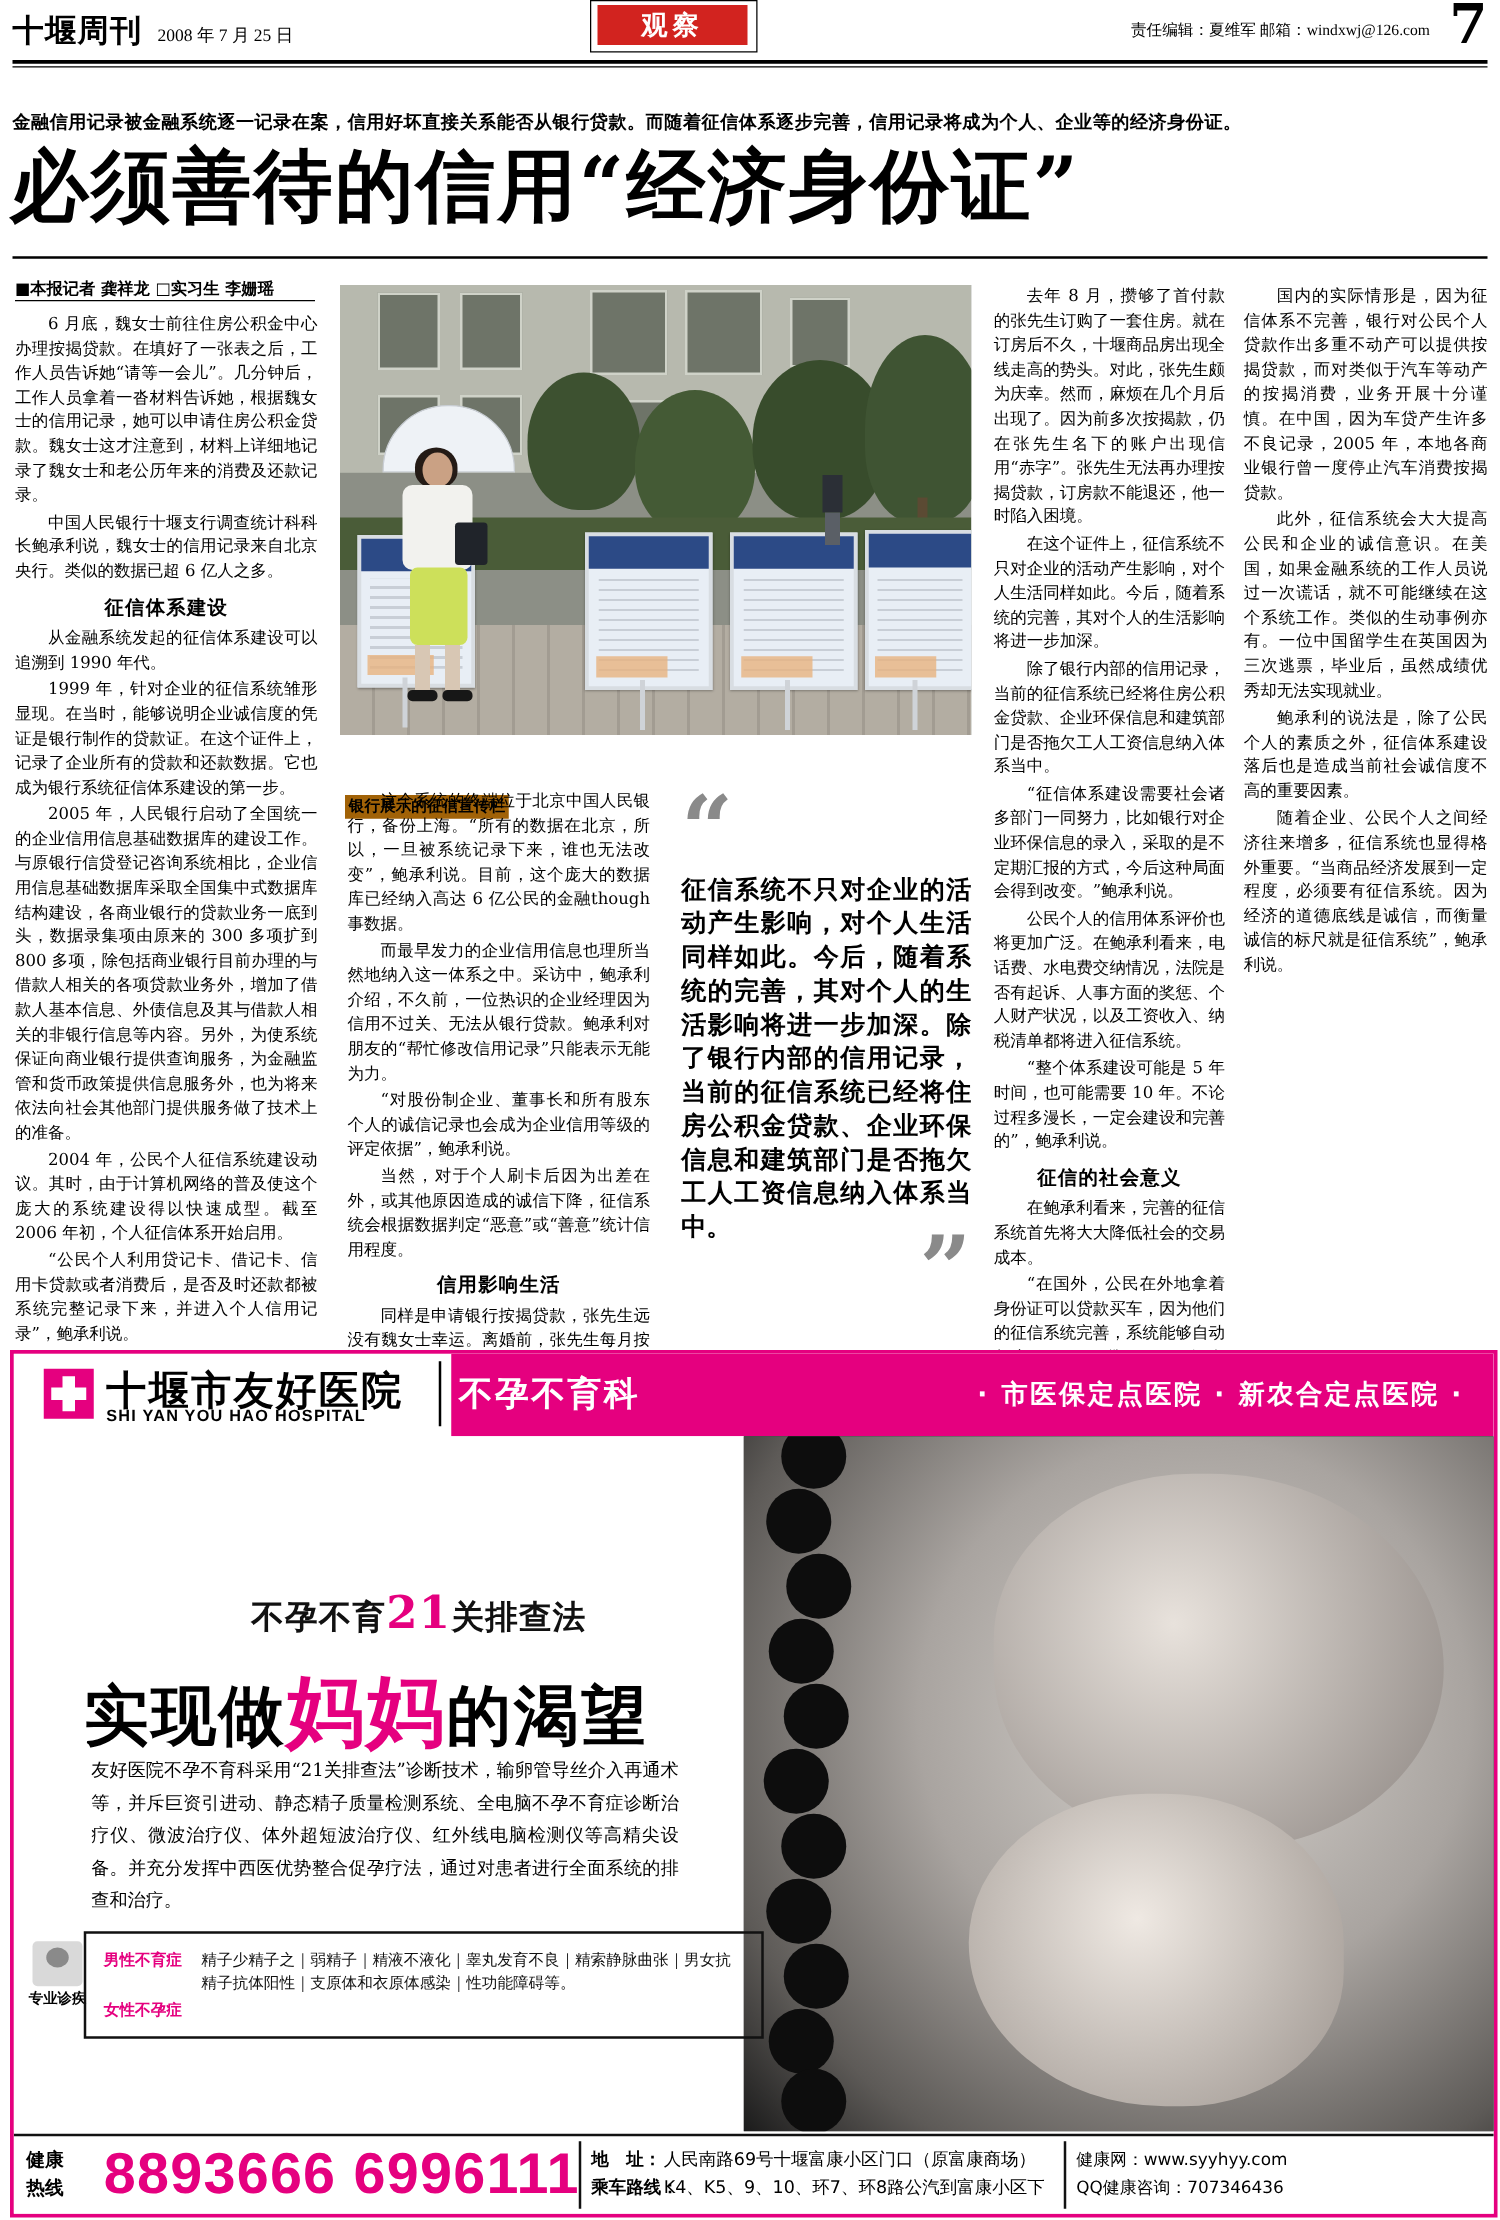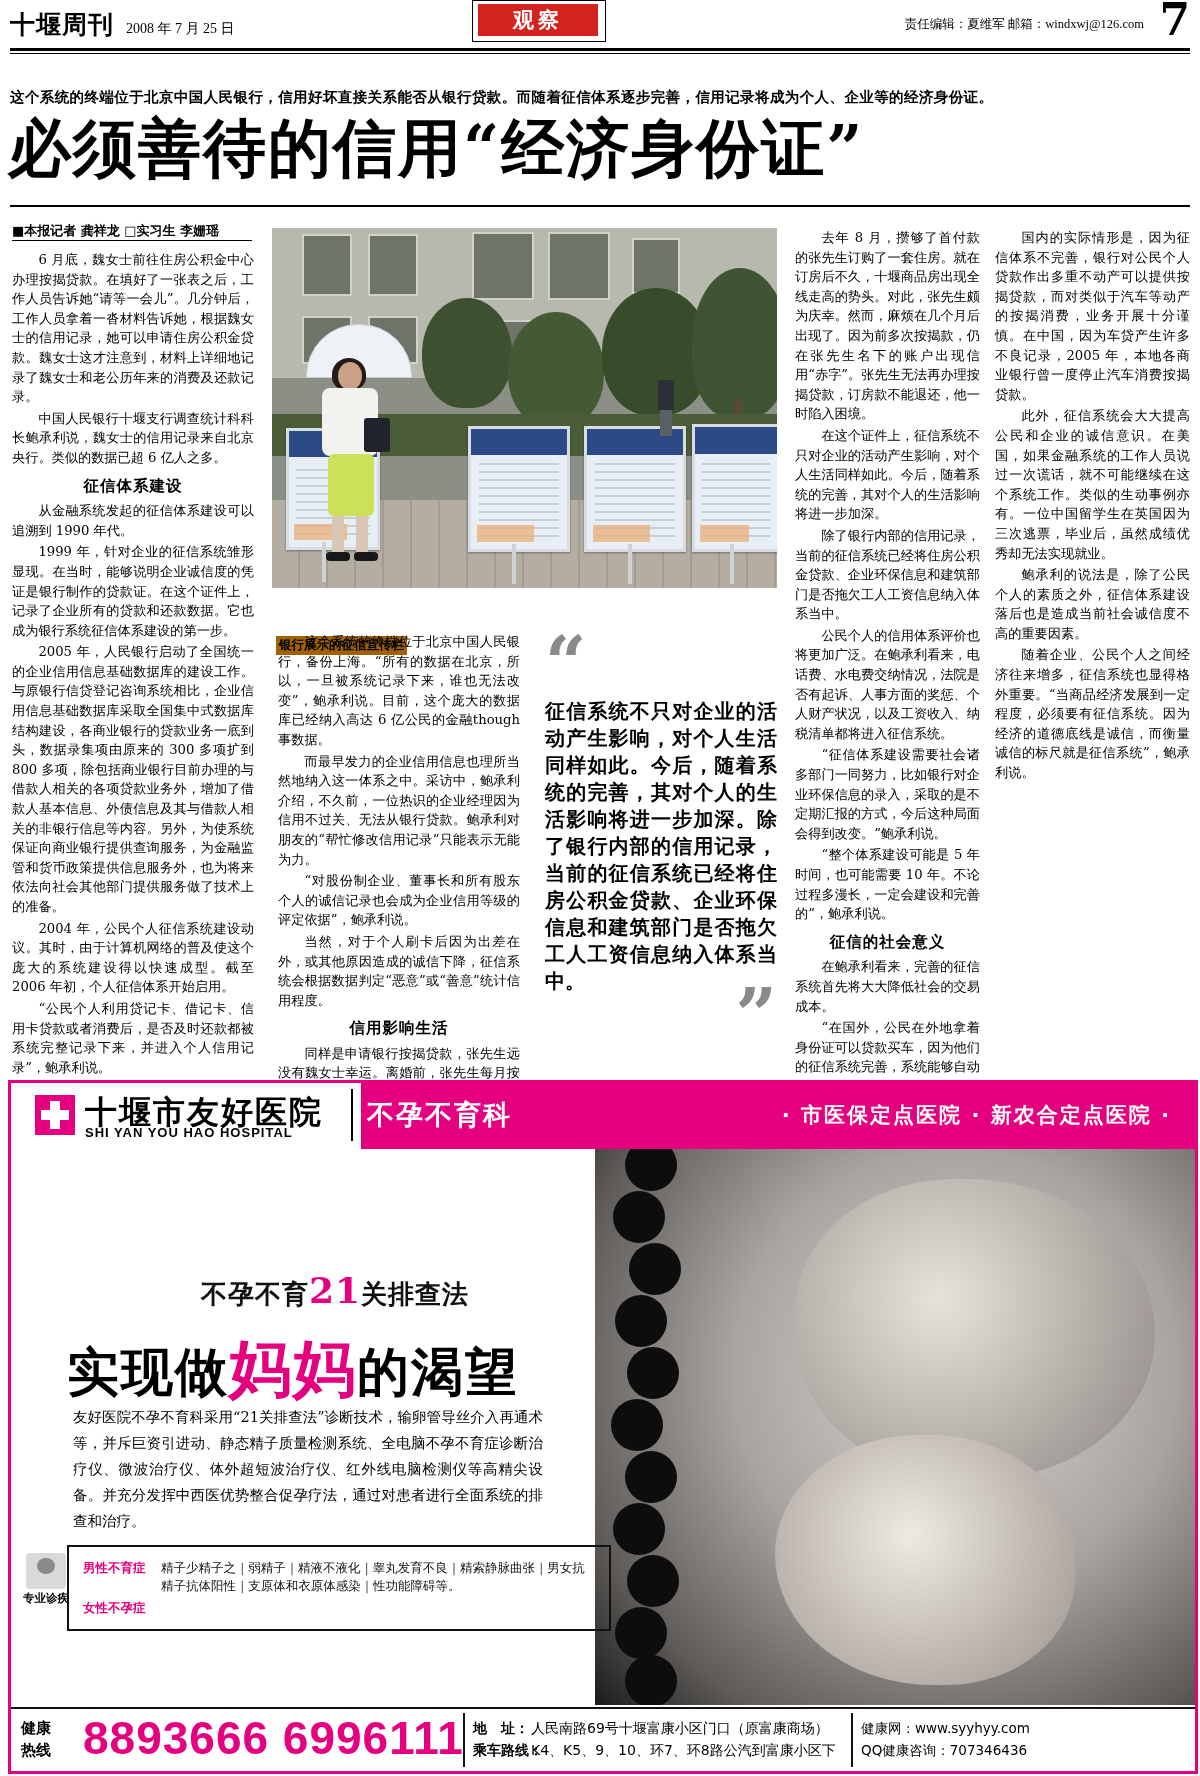--- a/index.html
+++ b/index.html
@@ -124,21 +124,21 @@
       <span class="mh-date">2008 年 7 月 25 日</span>
     </div>
     <div class="mh-badge-frame"></div>
     <div class="mh-badge">观察</div>
     <div class="mh-right">责任编辑：夏维军  邮箱：windxwj@126.com</div>
     <div class="mh-num">7</div>
   </div>
   <div class="rule-thick"></div>
   <div class="rule-thin"></div>
 
-  <div class="lead">这个系统的终端位于北京中国人民银行，信用好坏直接关系能否从银行贷款。而随着征信体系逐步完善，信用记录将成为个人、企业等的经济身份证。</div>
+  <div class="lead">金融信用记录被金融系统逐一记录在案，信用好坏直接关系能否从银行贷款。而随着征信体系逐步完善，信用记录将成为个人、企业等的经济身份证。</div>
 
   <div class="headline">必须善待的信用“经济身份证”</div>
   <div class="rule-head"></div>
 
   <div class="byline">■本报记者 龚祥龙  □实习生 李姗瑶</div>
   <div class="byline-rule"></div>
 
   <div class="photo">
     <div class="ph-sky"></div>
     <div class="ph-bld"></div>
@@ -224,22 +224,22 @@
   <div class="pull">
     <div class="qmark">“</div>
     <div class="qtext">征信系统不只对企业的活动产生影响，对个人生活同样如此。今后，随着系统的完善，其对个人的生活影响将进一步加深。除了银行内部的信用记录，当前的征信系统已经将住房公积金贷款、企业环保信息和建筑部门是否拖欠工人工资信息纳入体系当中。</div>
     <div class="qmark2">”</div>
   </div>
 
   <div class="rcol" style="left:795px;top:228px;width:185px;">
     <p>去年 8 月，攒够了首付款的张先生订购了一套住房。就在订房后不久，十堰商品房出现全线走高的势头。对此，张先生颇为庆幸。然而，麻烦在几个月后出现了。因为前多次按揭款，仍在张先生名下的账户出现信用“赤字”。张先生无法再办理按揭贷款，订房款不能退还，他一时陷入困境。</p>
     <p>在这个证件上，征信系统不只对企业的活动产生影响，对个人生活同样如此。今后，随着系统的完善，其对个人的生活影响将进一步加深。</p>
     <p>除了银行内部的信用记录，当前的征信系统已经将住房公积金贷款、企业环保信息和建筑部门是否拖欠工人工资信息纳入体系当中。</p>
+    <p>“征信体系建设需要社会诸多部门一同努力，比如银行对企业环保信息的录入，采取的是不定期汇报的方式，今后这种局面会得到改变。”鲍承利说。</p>
     <p>公民个人的信用体系评价也将更加广泛。在鲍承利看来，电话费、水电费交纳情况，法院是否有起诉、人事方面的奖惩、个人财产状况，以及工资收入、纳税清单都将进入征信系统。</p>
-    <p>“征信体系建设需要社会诸多部门一同努力，比如银行对企业环保信息的录入，采取的是不定期汇报的方式，今后这种局面会得到改变。”鲍承利说。</p>
     <p>“整个体系建设可能是 5 年时间，也可能需要 10 年。不论过程多漫长，一定会建设和完善的”，鲍承利说。</p>
     <h3>征信的社会意义</h3>
     <p>在鲍承利看来，完善的征信系统首先将大大降低社会的交易成本。</p>
     <p>“在国外，公民在外地拿着身份证可以贷款买车，因为他们的征信系统完善，系统能够自动判定是否发放贷款”，鲍承利说。</p>
   </div>
 
   <div class="rcol" style="left:995px;top:228px;width:195px;">
     <p>国内的实际情形是，因为征信体系不完善，银行对公民个人贷款作出多重不动产可以提供按揭贷款，而对类似于汽车等动产的按揭消费，业务开展十分谨慎。在中国，因为车贷产生许多不良记录，2005 年，本地各商业银行曾一度停止汽车消费按揭贷款。</p>
     <p>此外，征信系统会大大提高公民和企业的诚信意识。在美国，如果金融系统的工作人员说过一次谎话，就不可能继续在这个系统工作。类似的生动事例亦有。一位中国留学生在英国因为三次逃票，毕业后，虽然成绩优秀却无法实现就业。</p>
     <p>鲍承利的说法是，除了公民个人的素质之外，征信体系建设落后也是造成当前社会诚信度不高的重要因素。</p>

